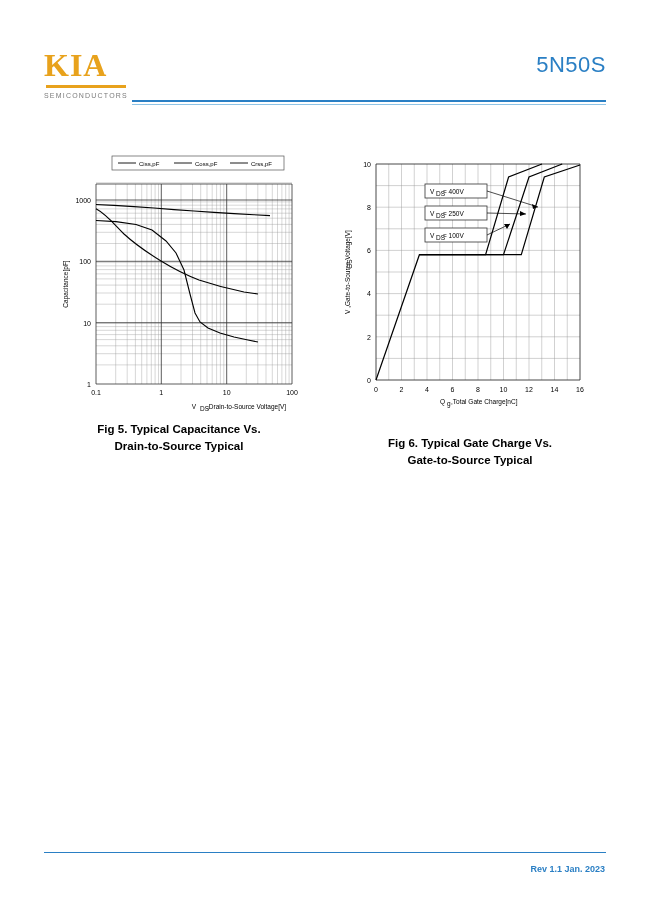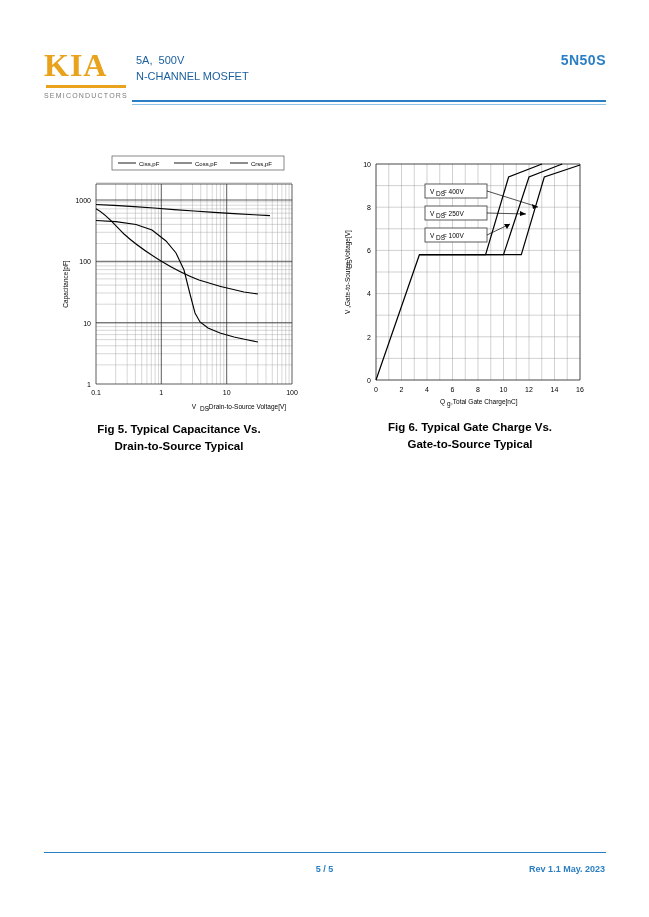--- a/index.html
+++ b/index.html
@@ -23,21 +23,21 @@
     position:absolute;left:0;top:44px;
     font-size:7px;color:#7b7b7b;letter-spacing:1.2px;
   }
   .hdr-mid{
     position:absolute;left:92px;top:4px;
     font-size:11px;color:#1a5f9e;line-height:16px;
   }
   .hdr-mid div{white-space:pre;}
   .hdr-part{
     position:absolute;right:0;top:4px;
-    font-size:14px;color:#2a7fc4;font-weight:700;letter-spacing:.5px;
+    font-size:22px;color:#2a7fc4;font-weight:400;letter-spacing:.5px;
   }
   .hdr-rule1{position:absolute;left:88px;top:52px;width:474px;height:2px;background:#2a7fc4;}
   .hdr-rule2{position:absolute;left:88px;top:56px;width:474px;height:1px;background:#8fc4e6;}
 
   
   .fig{position:absolute;}
   .fig-caption{
     text-align:center;font-size:11.5px;font-weight:bold;
     line-height:17px;color:#000;
   }
@@ -60,24 +60,20 @@
 </head>
 <body>
 
 <div class="page">
 
   <div class="header">
     <div class="logo-kia">KIA</div>
     <div class="logo-underline"></div>
     <div class="logo-sub">SEMICONDUCTORS</div>
 
-    <div class="hdr-mid">
-      <div>5A,  500V</div>
-      <div>N-CHANNEL MOSFET</div>
-    </div>
 
     <div class="hdr-part">5N50S</div>
 
     <div class="hdr-rule1"></div>
     <div class="hdr-rule2"></div>
   </div>
 
   <div class="fig" style="left:44px;top:152px;width:270px;">
     <svg width="270" height="265" viewBox="0 0 270 265">
 
@@ -273,23 +269,22 @@
       <text class="ax-txt" x="199" y="240" text-anchor="middle">12</text>
       <text class="ax-txt" x="224.5" y="240" text-anchor="middle">14</text>
       <text class="ax-txt" x="250" y="240" text-anchor="middle">16</text>
 
       <text class="lbl" x="110" y="252" font-size="7">Q</text>
       <text class="lbl" x="117" y="254" font-size="5">g</text>
       <text class="lbl" x="121" y="252" font-size="7">,Total Gate Charge[nC]</text>
       <text class="lbl" transform="translate(20,120) rotate(-90)" text-anchor="middle" font-size="7">V      ,Gate-to-Source Voltage[V]</text>
       <text class="lbl" transform="translate(22,112) rotate(-90)" text-anchor="middle" font-size="5">GS</text>
     </svg>
-    <div class="fig-caption" style="margin-top:2px;">
+    <div class="fig-caption" style="margin-top:18px;">
       <div>Fig 6. Typical Gate Charge Vs.</div>
       <div>Gate-to-Source Typical</div>
     </div>
   </div>
 
   <div class="footer-rule"></div>
-  <div class="footer-page">5 / 5</div>
-  <div class="footer-rev">Rev 1.1  May. 2023</div>
+  <div class="footer-rev">Rev 1.1  Jan. 2023</div>
 
 </div>
 
 </body></html>

